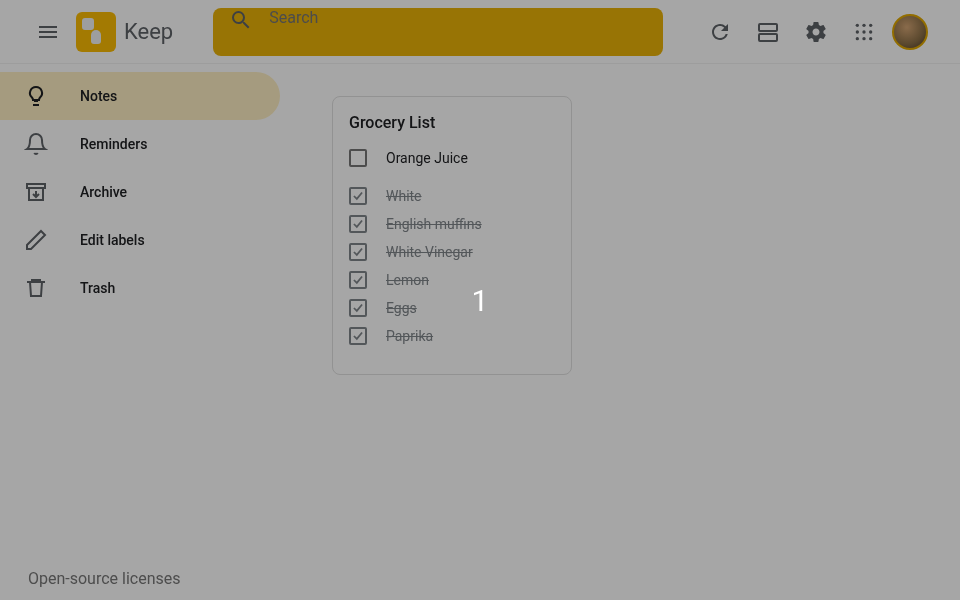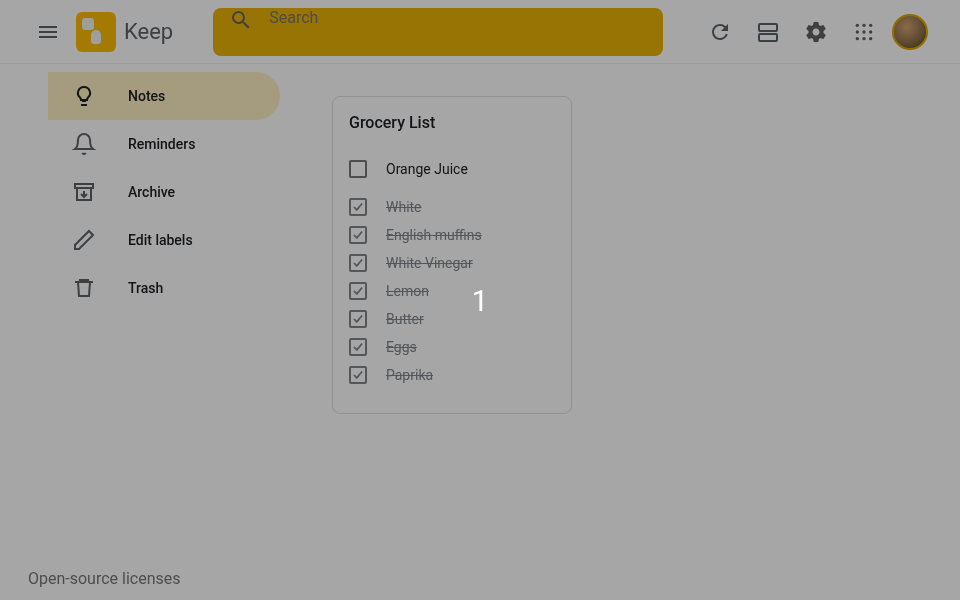--- a/index.html
+++ b/index.html
@@ -33,21 +33,21 @@
     }
     .search-box input { border: none; background: transparent; outline: none; font-size: 16px; color: #5f6368; flex: 1; }
     .header-actions { margin-left: auto; display: flex; align-items: center; gap: 8px; padding-right: 8px; }
     .icon-btn { width: 40px; height: 40px; display: flex; align-items: center; justify-content: center; cursor: pointer; border-radius: 50%; color: #5f6368; }
     .avatar { width: 36px; height: 36px; border-radius: 50%; border: 2px solid #e0a800; background: radial-gradient(circle at 40% 35%, #d4a574 0%, #8b6f47 60%, #4a3a2a 100%); cursor: pointer; }
 
     
     .main-wrap { display: flex; height: calc(600px - 64px); }
 
     
-    .sidebar { width: 280px; padding-top: 8px; position: relative; padding-left: 48px; }
+    .sidebar { width: 280px; padding-top: 8px; position: relative; }
     .sidebar-item {
       height: 48px;
       display: flex;
       align-items: center;
       padding-left: 24px;
       gap: 32px;
       cursor: pointer;
       border-top-right-radius: 24px;
       border-bottom-right-radius: 24px;
       color: #202124;
@@ -80,21 +80,21 @@
     
     .note-card {
       width: 240px;
       background: #fff;
       border: 1px solid #e0e0e0;
       border-radius: 8px;
       padding: 16px 16px 24px;
       align-self: flex-start;
       margin-left: 52px;
     }
-    .note-title { font-size: 16px; font-weight: 500; color: #202124; margin-bottom: 23px; }
+    .note-title { font-size: 16px; font-weight: 500; color: #202124; margin-bottom: 12px; }
     .checklist-item { display: flex; align-items: center; gap: 19px; padding: 5px 0; font-size: 14px; }
     .checkbox { width: 18px; height: 18px; border: 2px solid #757575; border-radius: 2px; display: flex; align-items: center; justify-content: center; flex-shrink: 0; }
     .checkbox.checked { position: relative; }
     .checkbox.checked svg { width: 14px; height: 14px; }
     .item-text { color: #202124; }
     .checked-item .item-text { color: #80868b; text-decoration: line-through; }
     .checked-item .checkbox { border-color: #80868b; }
     .checked-spacer { height: 10px; }
 
     
@@ -245,28 +245,20 @@
             </svg>
           </div>
         <span class="item-text">Lemon</span>
       </div>
       <div class="checklist-item checked-item">
         <div class="checkbox checked">
             <svg viewBox="0 0 24 24" fill="none" stroke="#80868b" stroke-width="3">
               <path d="M5 12l5 5 9-11"></path>
             </svg>
           </div>
-        <span class="item-text">Butter</span>
-      </div>
-      <div class="checklist-item checked-item">
-        <div class="checkbox checked">
-            <svg viewBox="0 0 24 24" fill="none" stroke="#80868b" stroke-width="3">
-              <path d="M5 12l5 5 9-11"></path>
-            </svg>
-          </div>
         <span class="item-text">Eggs</span>
       </div>
       <div class="checklist-item checked-item">
         <div class="checkbox checked">
             <svg viewBox="0 0 24 24" fill="none" stroke="#80868b" stroke-width="3">
               <path d="M5 12l5 5 9-11"></path>
             </svg>
           </div>
         <span class="item-text">Paprika</span>
       </div>

